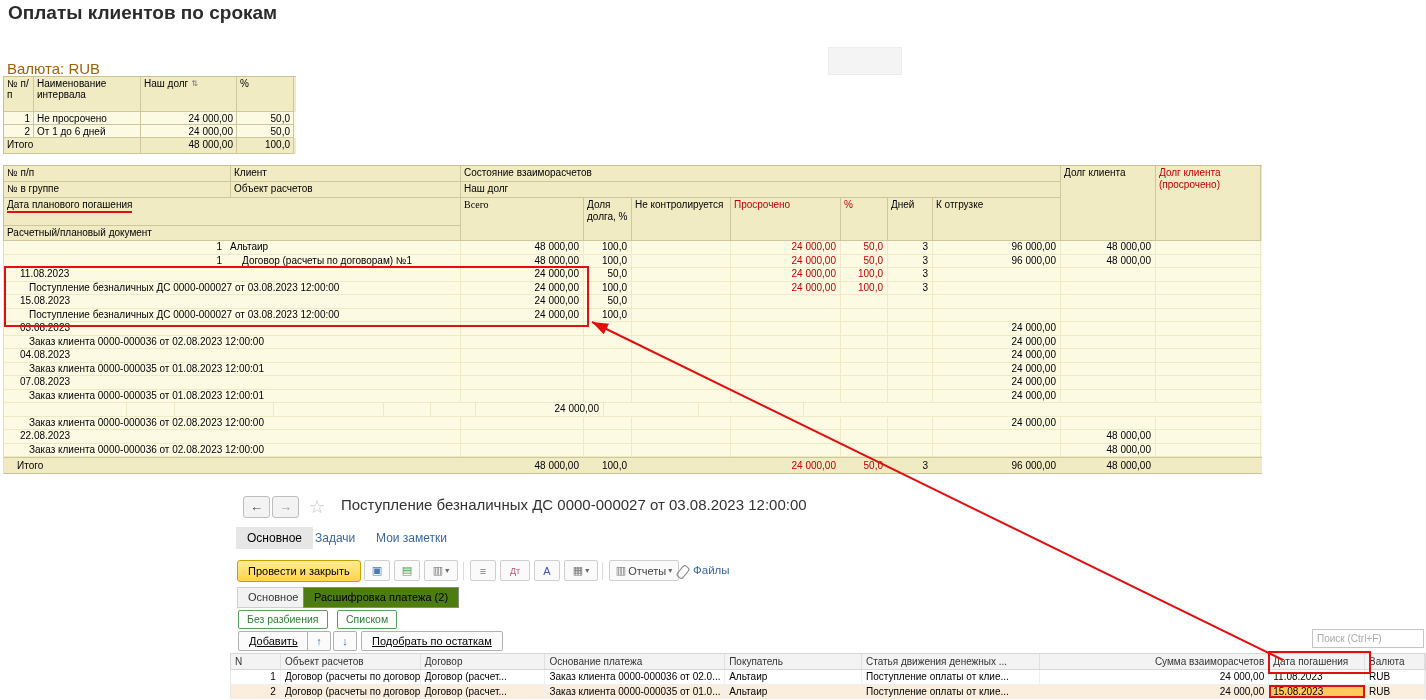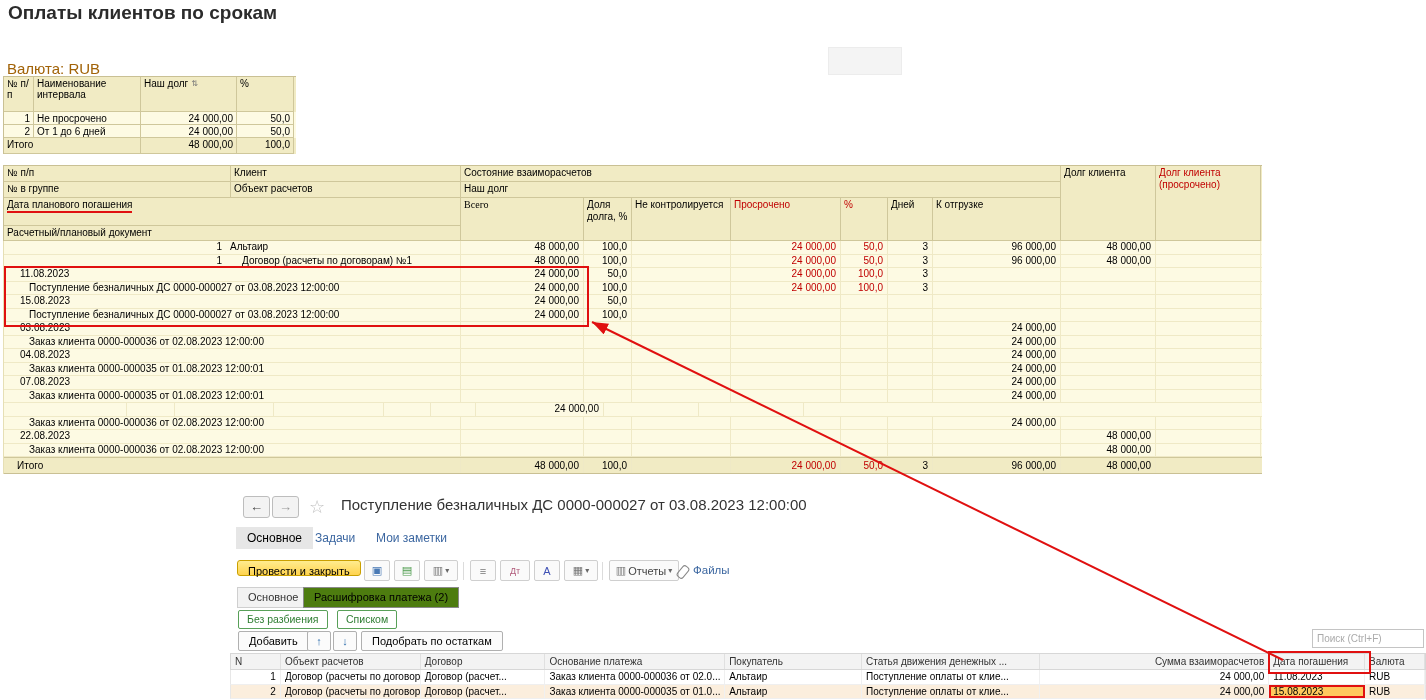--- a/index.html
+++ b/index.html
@@ -66,37 +66,37 @@
   .ann-hdr{position:absolute;left:1268px;top:651px;width:99px;height:19px;border:2px solid #e01010;z-index:7;pointer-events:none;}
   .ann-svg{position:absolute;left:0;top:0;width:1426px;height:700px;z-index:6;pointer-events:none;}
 
   
   .navbtn{position:absolute;width:27px;height:22px;box-sizing:border-box;border:1px solid #bdbdbd;background:#f3f3f3;
           border-radius:3px;text-align:center;line-height:20px;font-size:13px;color:#444;cursor:pointer;}
   .star{position:absolute;left:309px;top:496px;font-size:18px;color:#c0c0c0;}
   .doc-title{position:absolute;left:341px;top:496px;font-size:15px;color:#333;white-space:nowrap;}
   .stab-active{position:absolute;left:236px;top:527px;padding:4px 11px;background:#e6e6e6;font-size:12px;color:#000;}
   .stab-link{position:absolute;top:531px;font-size:12px;color:#3b66a0;cursor:pointer;}
-  .btn-yellow{position:absolute;left:237px;top:560px;height:16px;line-height:20px;box-sizing:border-box;padding:0 10px;
+  .btn-yellow{position:absolute;left:237px;top:560px;height:22px;line-height:20px;box-sizing:border-box;padding:0 10px;
               background:linear-gradient(#ffec8f,#ffd34e);border:1px solid #caa000;border-radius:3px;font-size:11px;cursor:pointer;}
   .tbtn{position:absolute;top:560px;height:21px;box-sizing:border-box;border:1px solid #cfcfcf;background:#fafafa;border-radius:2px;
         font-size:11px;color:#444;display:flex;align-items:center;justify-content:center;padding:0 4px;gap:2px;cursor:pointer;}
   .tsep{position:absolute;top:562px;width:1px;height:18px;background:#dcdcdc;}
   .ic-save{color:#4a7ab5;}.ic-green{color:#4a9a4a;}.ic-gray{color:#777;}.ic-rose{color:#b05a7a;font-size:9px;}
   .ic-blue{color:#3f51b5;}
   .caret{font-size:8px;color:#666;}
   .clip{position:absolute;left:679px;top:565px;width:6px;height:12px;border:1.5px solid #888;border-radius:3px;transform:rotate(40deg);}
   .files-link{position:absolute;left:693px;top:564px;font-size:11.5px;color:#3b66a0;cursor:pointer;}
   .dtab{position:absolute;top:587px;height:21px;box-sizing:border-box;font-size:11px;padding:3px 10px;cursor:pointer;}
   .dtab-main{left:237px;background:#f2f2f2;border:1px solid #cfcfcf;color:#333;}
   .dtab-breakdown{left:303px;background:#4d7c0f;border:1px solid #8a8a8a;}
   .btn-green{position:absolute;top:610px;height:19px;line-height:17px;box-sizing:border-box;padding:0 8px;background:#fff;
              border:1px solid #58a058;border-radius:2px;font-size:10.5px;color:#2e7d32;cursor:pointer;}
   .btn-gray{position:absolute;top:631px;height:20px;line-height:18px;box-sizing:border-box;padding:0 10px;background:#fbfbfb;
-            border:1px solid #b0b0b0;border-radius:2px;font-size:11px;color:#000;cursor:pointer;}
+            border:1px solid #b0b0b0;border-radius:2px;font-size:11px;color:#000;cursor:pointer;text-decoration:underline;}
   .btn-arrow{position:absolute;top:631px;width:24px;height:20px;line-height:18px;box-sizing:border-box;text-align:center;
              background:#fbfbfb;border:1px solid #b0b0b0;border-radius:2px;font-size:11px;color:#2f6fad;cursor:pointer;}
   .search{position:absolute;left:1312px;top:629px;width:112px;height:19px;box-sizing:border-box;border:1px solid #c4c4c4;
           font-size:10px;padding:0 4px;color:#555;font-family:"Liberation Sans","DejaVu Sans",sans-serif;}
   .search::placeholder{color:#aaa;}
 
   
   .grid{position:absolute;left:230px;top:653px;width:1196px;font-size:10px;}
   .ghead{display:flex;height:17px;line-height:15px;background:#f3f3f3;border:1px solid #d7d7d7;box-sizing:border-box;color:#333;}
   .gh{box-sizing:border-box;padding:0 4px;border-right:1px solid #e0e0e0;overflow:hidden;white-space:nowrap;cursor:pointer;}

